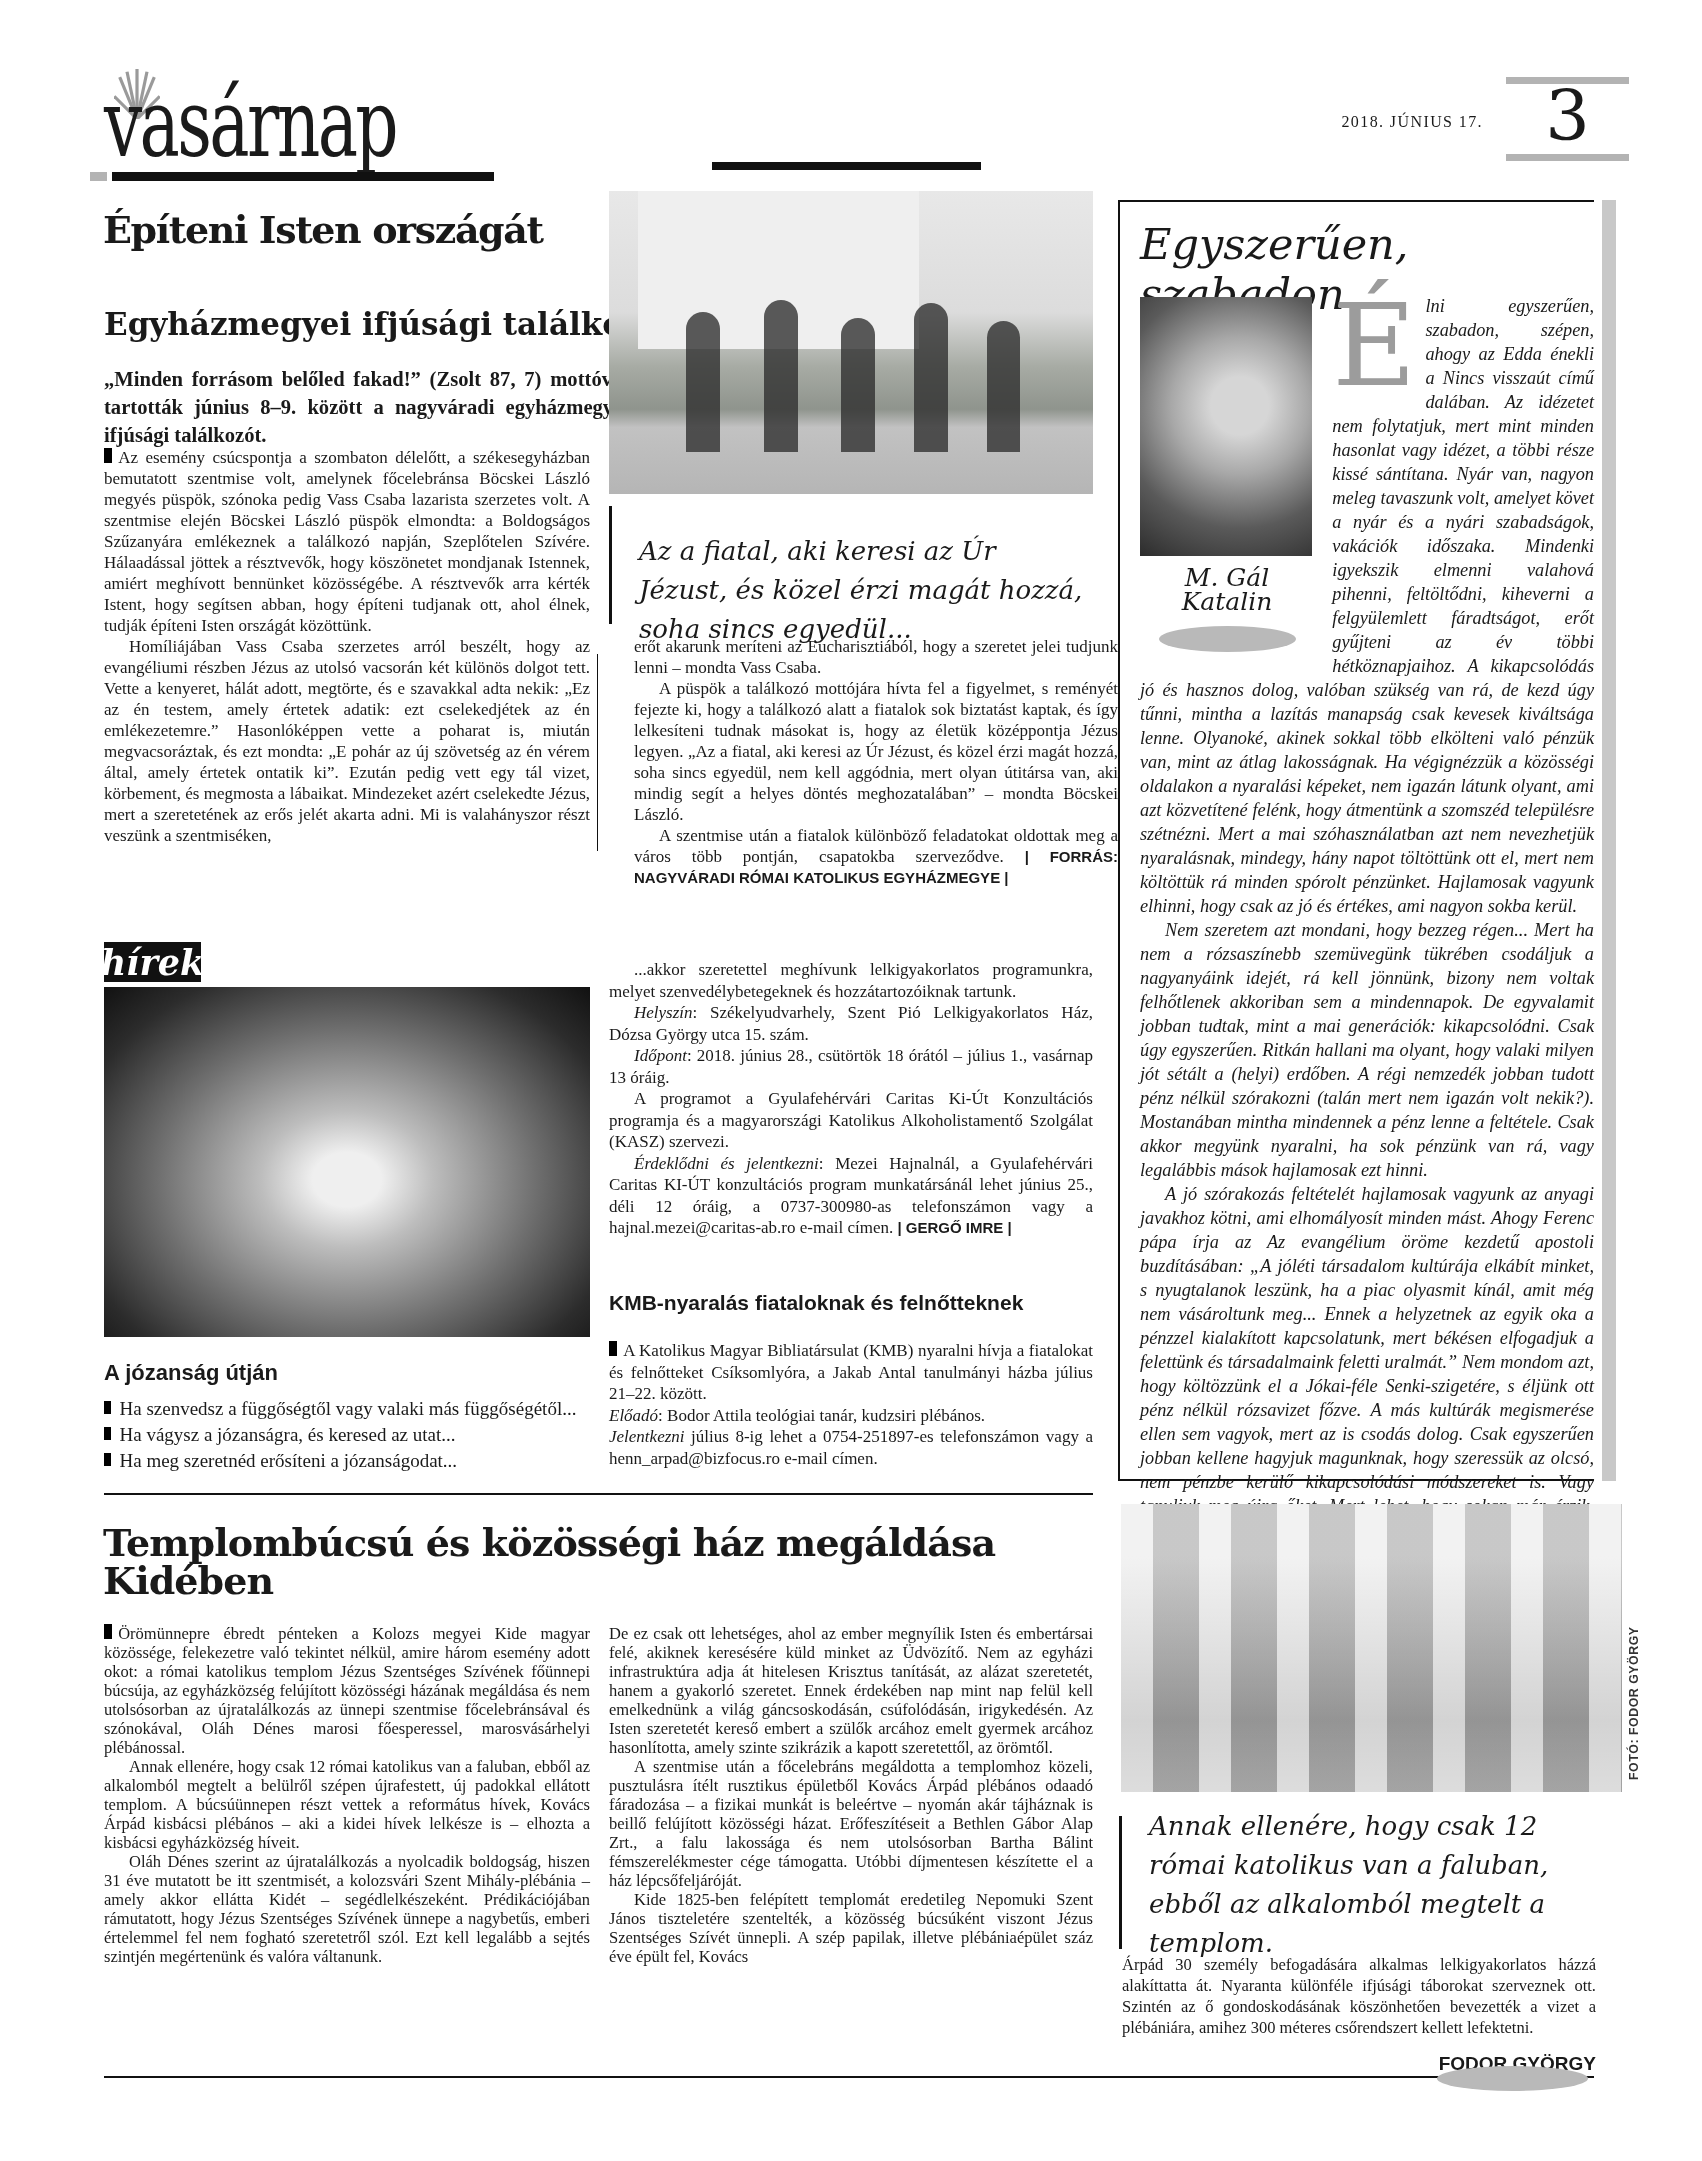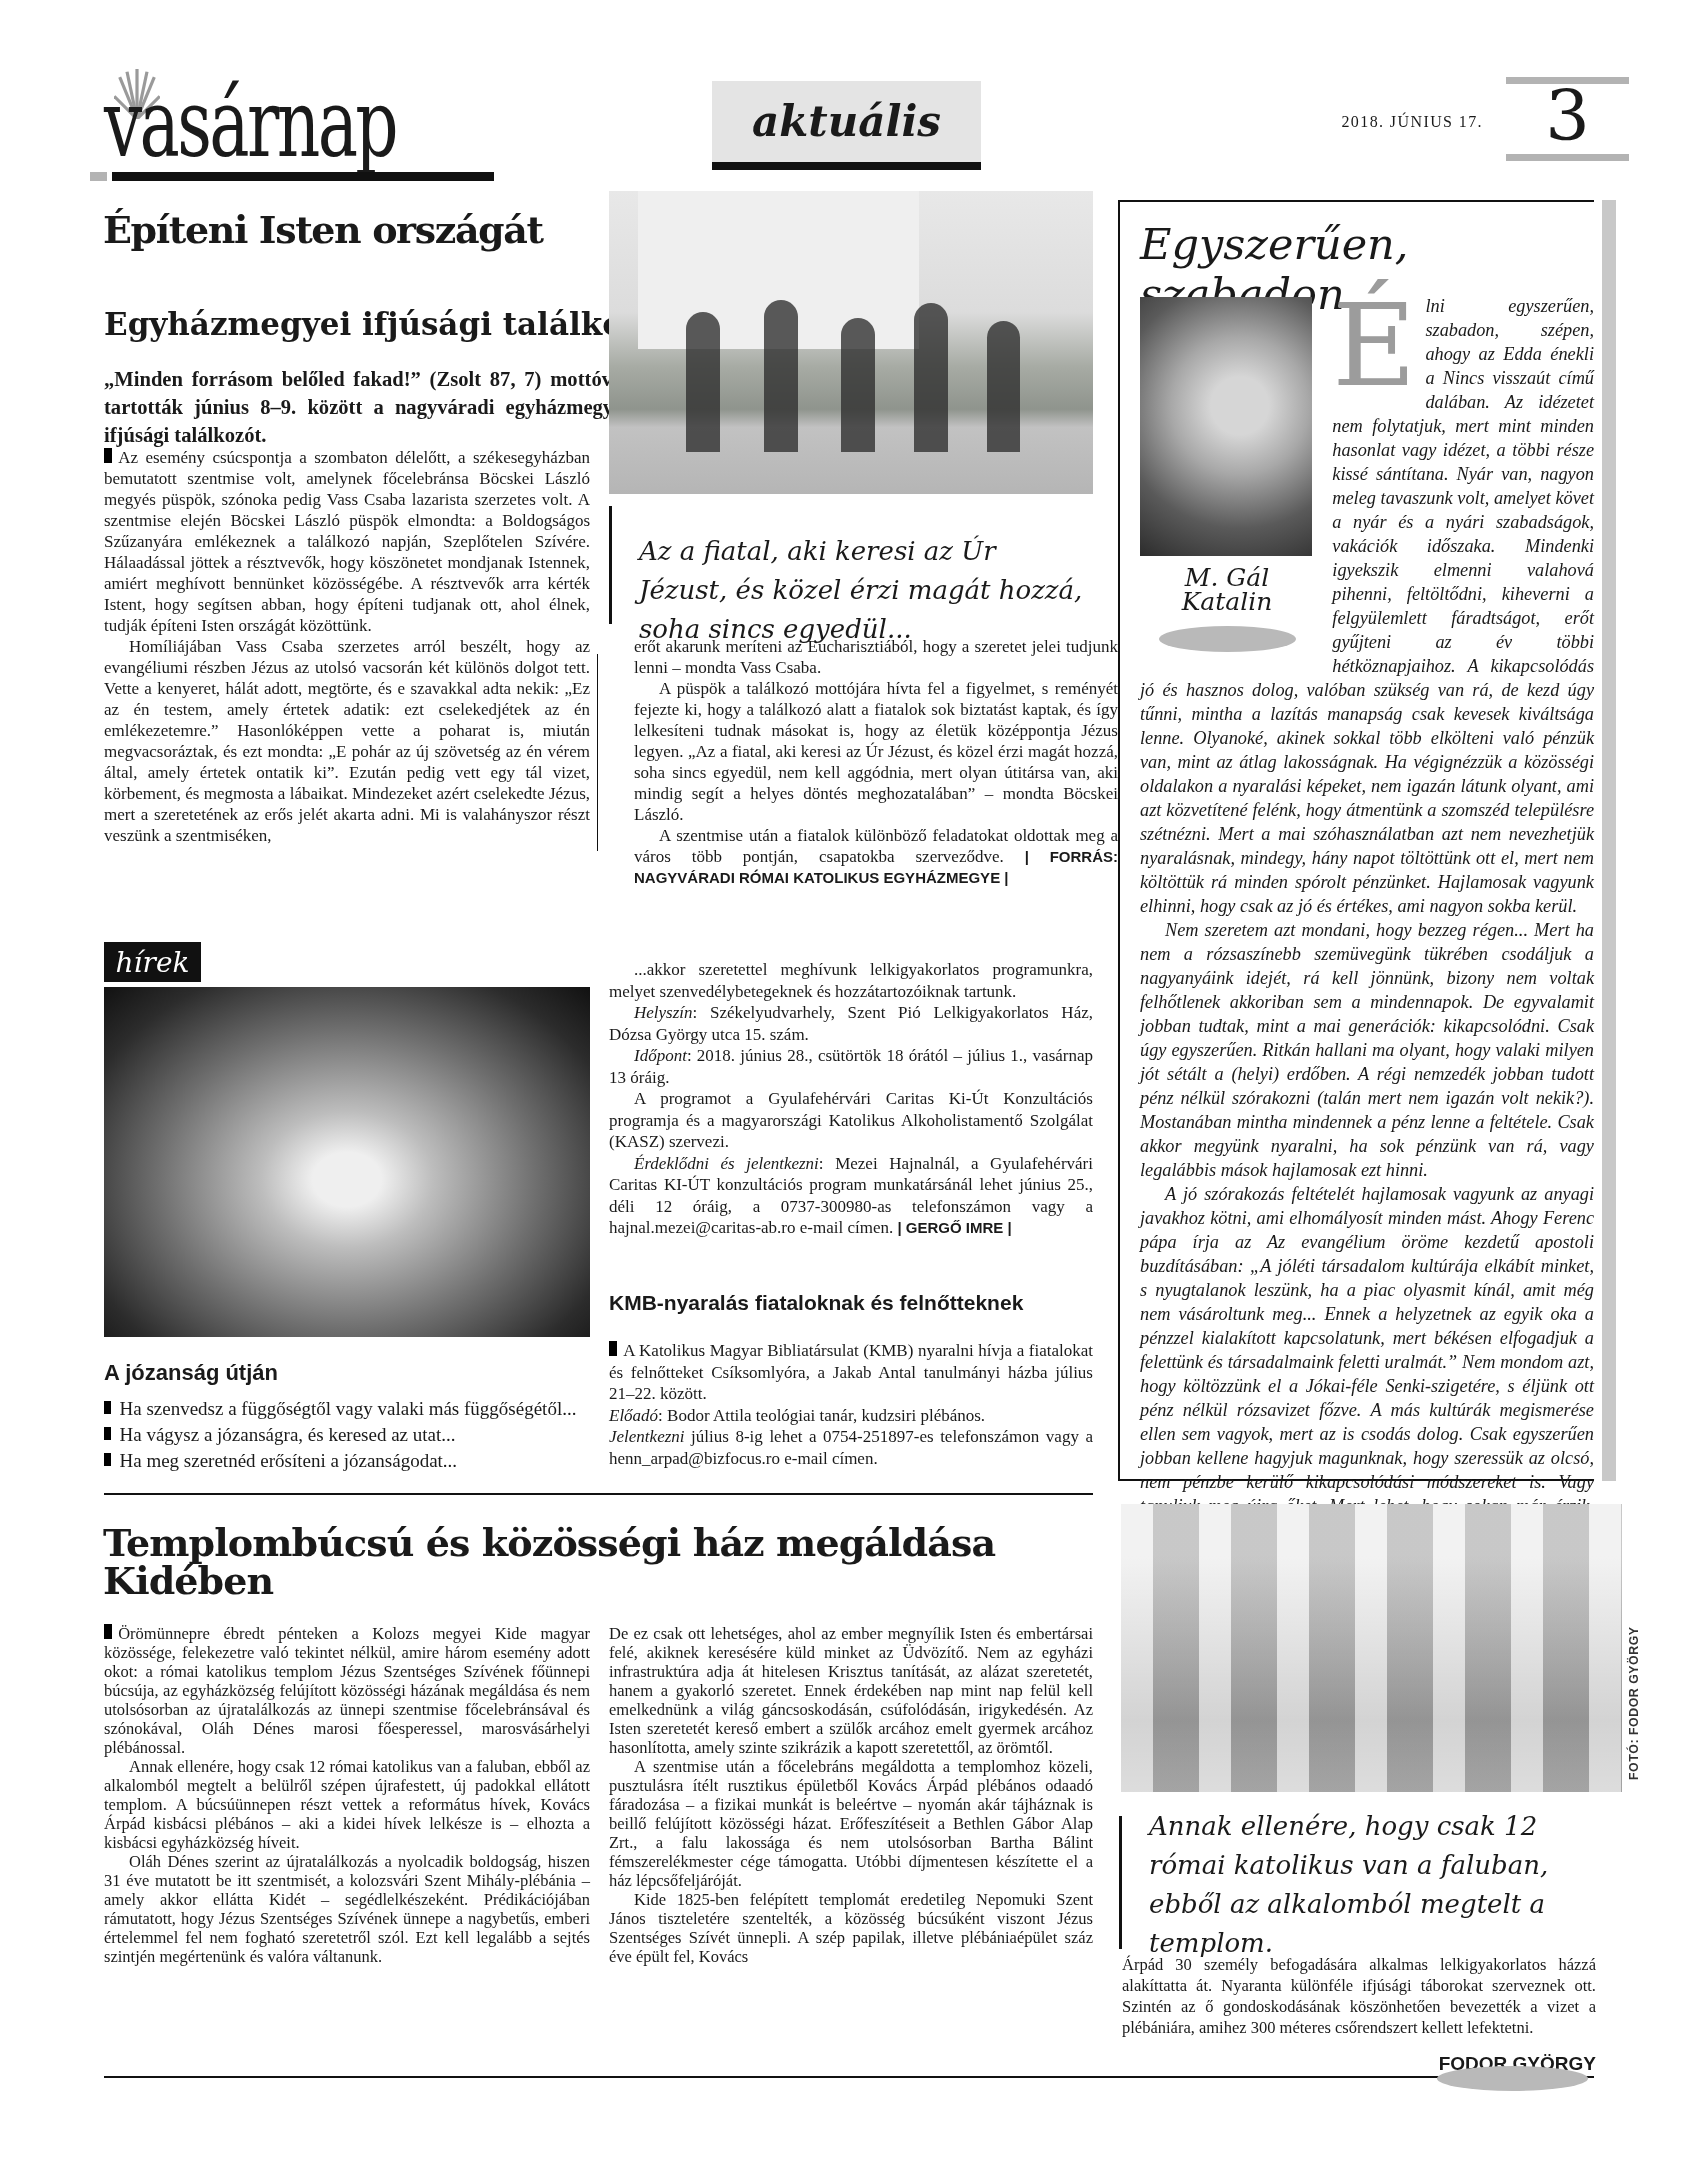--- a/index.html
+++ b/index.html
@@ -60,21 +60,21 @@
   .ph-youth .bld{position:absolute;left:6%;top:0;width:58%;height:52%;background:#efefef;}
   .ph-youth .fig{position:absolute;bottom:14%;height:46%;width:7%;background:rgba(45,45,45,.78);border-radius:18.3px 18.3px 0 0;}
   .ph-portrait{background:radial-gradient(circle at 58% 42%,#d6d6d6 0 16%,#a8a8a8 38%,#5a5a5a 68%,#2c2c2c 100%);}
   .ph-tunnel{background:radial-gradient(ellipse at 50% 55%,#efefef 0 10%,#bdbdbd 25%,#6f6f6f 55%,#2c2c2c 82%,#111 100%);}
   .ph-church{background:linear-gradient(180deg,#e3e3e3 0 18%,#c9c9c9 40%,#9e9e9e 75%,#b3b3b3 100%);}
   .ph-church .arches{position:absolute;inset:0;background:repeating-linear-gradient(90deg,rgba(255,255,255,.55) 0 32px,rgba(120,120,120,.25) 32px 78px);}
   .vcred{writing-mode:vertical-rl;transform:rotate(180deg);font-family:"Liberation Sans",sans-serif;
          font-weight:bold;font-size:12.4px;color:#333;letter-spacing:0.5px;}
 
   .hirek-label{background:#111;color:#fff;width:97px;height:40px;display:flex;align-items:center;justify-content:center;}
-  .hirek-label span{font-family:"DejaVu Serif",serif;font-style:italic;font-weight:normal;font-size:28px;}
+  .hirek-label span{font-family:"DejaVu Serif",serif;font-style:italic;font-weight:bold;font-size:35px;}
   .bullet{display:flex;font-size:19px;line-height:26px;}
   .bullet .bm{flex:none;width:7.3px;height:13.7px;background:#000;margin:4.6px 8.2px 0 0;}
   .author-line{font-family:"Liberation Sans",sans-serif;font-weight:bold;font-size:19px;text-align:right;padding-right:27.5px;}
 </style>
 </head>
 <body>
 
 <div class="page">
 
   <div class="abs" style="left:114px;top:69px;width:46px;height:50px;">
@@ -87,23 +87,20 @@
         <line x1="50" y1="110" x2="100" y2="60"></line>
           <line x1="50" y1="110" x2="28" y2="6"></line>
         <line x1="50" y1="110" x2="72" y2="6"></line>
       </g>
     </svg>
   </div>
   <div class="abs masthead-text" style="left:104px;top:77px;">vasárnap</div>
   <div class="abs mast-sq" style="left:90px;top:172px;"></div>
   <div class="abs mast-bar" style="left:112px;top:172px;width:382px;"></div>
 
-  <div class="abs section-box" style="left:712px;top:81px;">
-    <span>aktuális</span>
-  </div>
   <div class="abs section-bar" style="left:712px;top:162px;"></div>
 
   <div class="abs date-txt" style="left:1208px;top:113px;">2018. JÚNIUS 17.</div>
   <div class="abs gray-bar" style="left:1506px;top:77px;"></div>
   <div class="abs pgnum" style="left:1506px;top:81px;">3</div>
   <div class="abs gray-bar" style="left:1506px;top:154px;"></div>
 
   <div class="abs h-main" style="left:103px;top:211px;width:686px;">Építeni Isten országát</div>
   <div class="abs h-sub" style="left:104px;top:306px;width:641px;">Egyházmegyei ifjúsági találkozó</div>
   <div class="abs lead" style="left:104px;top:365px;width:524px;">„Minden forrásom belőled fakad!” (Zsolt 87, 7) mottóval tartották június 8–9. között a nagyváradi egyházmegyei ifjúsági találkozót.</div>

